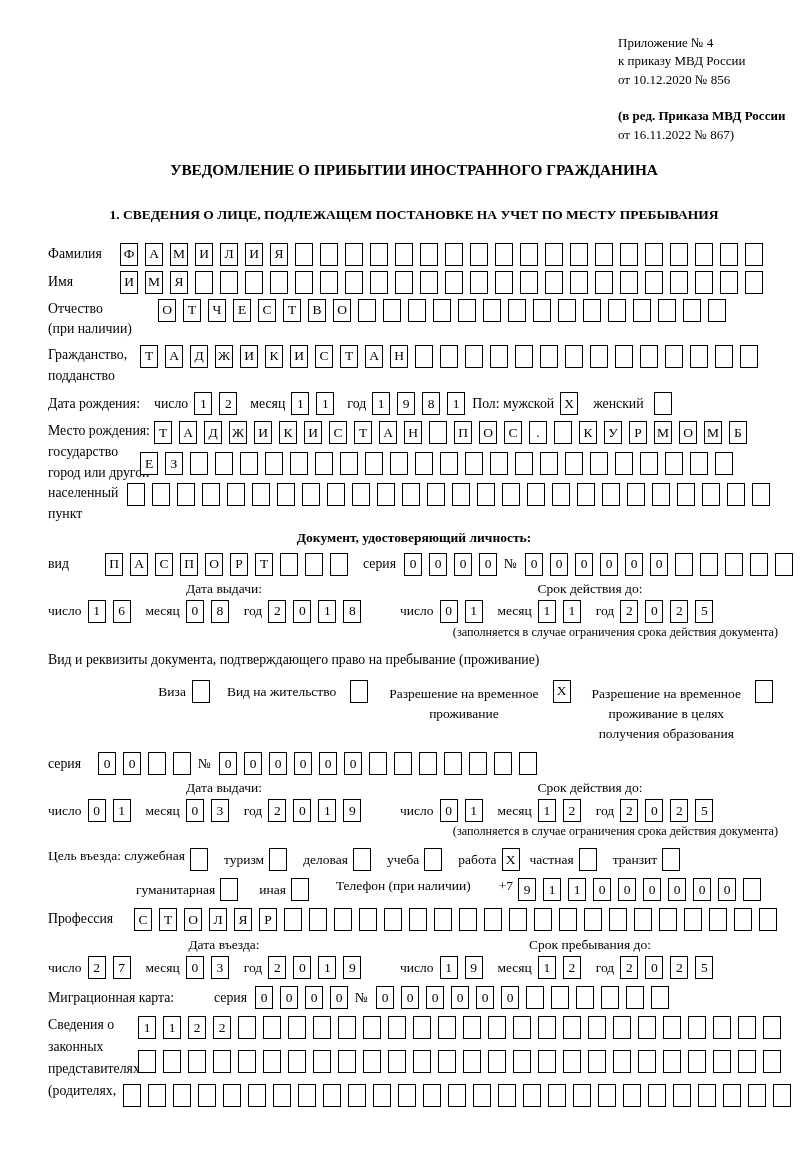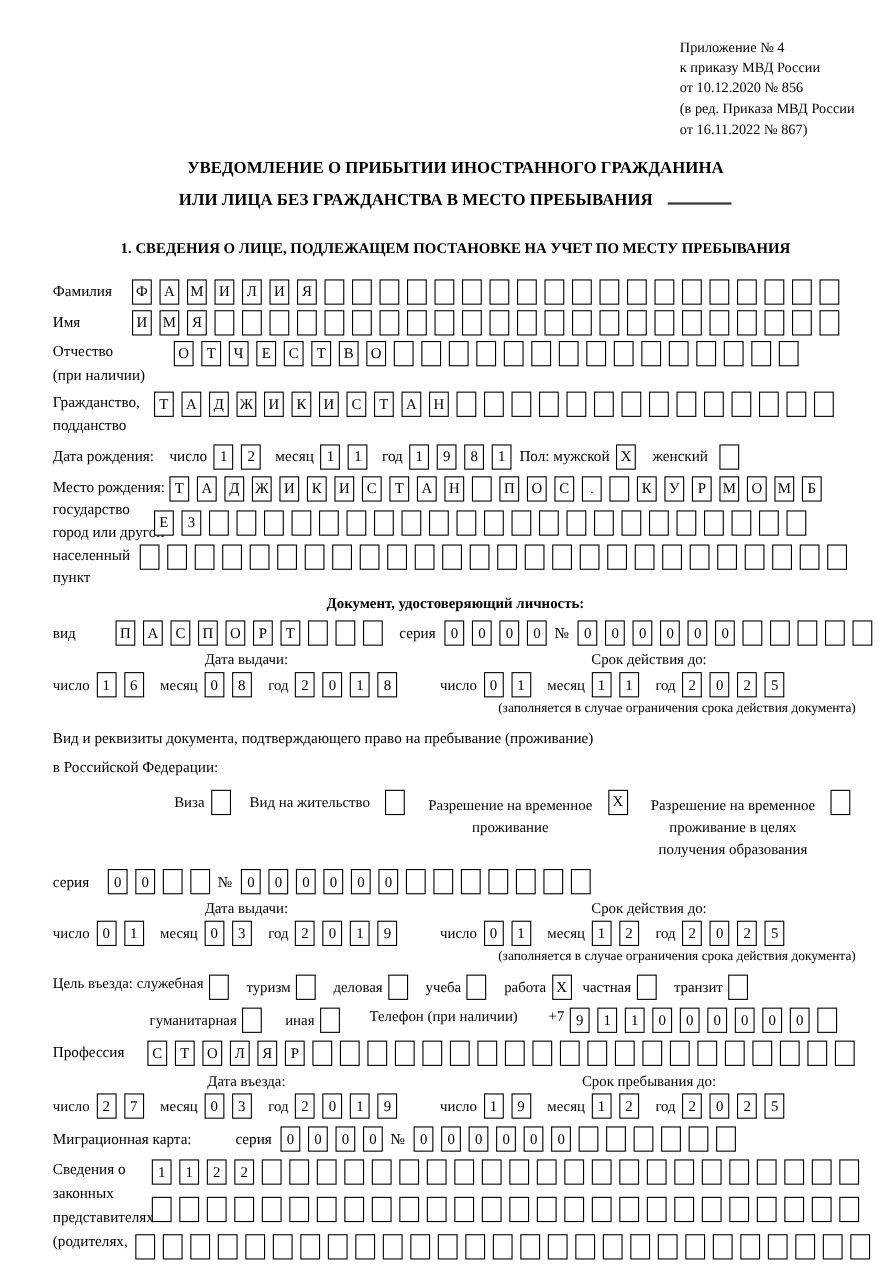--- a/index.html
+++ b/index.html
@@ -1,21 +1,21 @@
 <!DOCTYPE html>
 <html><head>
 <meta charset="utf-8">
 <style>
   html,body{margin:0;padding:0;background:#fff;}
   body{width:800px;height:1163px;font-family:"Liberation Serif","DejaVu Serif",serif;color:#000;}
   .page{box-sizing:border-box;width:800px;height:1163px;padding:34px 20px 0 48px;overflow:hidden;}
 
   .appendix{margin-left:570px;font-size:13px;line-height:1.42;}
   .appendix div{white-space:nowrap;}
-  .amend{margin-top:1px;}
+  .amend{margin-top:18px;font-weight:bold;}
   .forma{text-align:right;padding-right:40px;font-weight:bold;font-size:15px;margin-top:14px;}
   .title{text-align:center;font-weight:bold;font-size:15.3px;margin-top:12px;line-height:1.85;}
   .title-underline{display:inline-block;width:58px;border-bottom:2.5px solid #333;margin-left:14px;}
   .sec-heading{text-align:center;font-weight:bold;font-size:13.5px;margin-top:22px;margin-bottom:20px;white-space:nowrap;}
 
   .row{display:flex;align-items:flex-start;margin-bottom:5px;}
   .vcenter{align-items:center;}
   .lbl{font-size:13.8px;padding-top:3px;flex:0 0 auto;}
   .stack{display:flex;flex-direction:column;font-size:13.8px;line-height:1.5;flex:0 0 auto;}
   .cells{display:flex;flex:0 0 auto;}
@@ -57,23 +57,20 @@
     <div>Приложение № 4</div>
     <div>к приказу МВД России</div>
     <div>от 10.12.2020 № 856</div>
     <div class="amend">(в ред. Приказа МВД России</div>
     <div>от 16.11.2022 № 867)</div>
   </div>
 
 
   <div class="title">
     <div>УВЕДОМЛЕНИЕ О ПРИБЫТИИ ИНОСТРАННОГО ГРАЖДАНИНА</div>
-    <div>
-      <span>ИЛИ ЛИЦА БЕЗ ГРАЖДАНСТВА В МЕСТО ПРЕБЫВАНИЯ</span><span class="title-underline"></span>
-    </div>
   </div>
 
   <div class="sec-heading">1. СВЕДЕНИЯ О ЛИЦЕ, ПОДЛЕЖАЩЕМ ПОСТАНОВКЕ НА УЧЕТ ПО МЕСТУ ПРЕБЫВАНИЯ</div>
 
   <div class="row">
     <span class="lbl w72">Фамилия</span>
     <div class="cells">
         <span class="cell">Ф</span>
         <span class="cell">А</span>
         <span class="cell">М</span>
@@ -400,21 +397,20 @@
           <span class="cell">2</span>
           <span class="cell">0</span>
           <span class="cell">2</span>
           <span class="cell">5</span>
         </div>
     </div>
   </div>
   <div class="note">(заполняется в случае ограничения срока действия документа)</div>
 
   <div class="plain">Вид и реквизиты документа, подтверждающего право на пребывание (проживание)</div>
-  <div class="plain" style="margin-top:4px;">в Российской Федерации:</div>
 
   <div class="optrow">
     <div class="opt">
       <span class="txt">Виза</span>
       <div class="cells ml6">
           <span class="cell"></span>
         </div>
     </div>
     <div class="opt ml10">
       <span class="txt">Вид на жительство</span>

